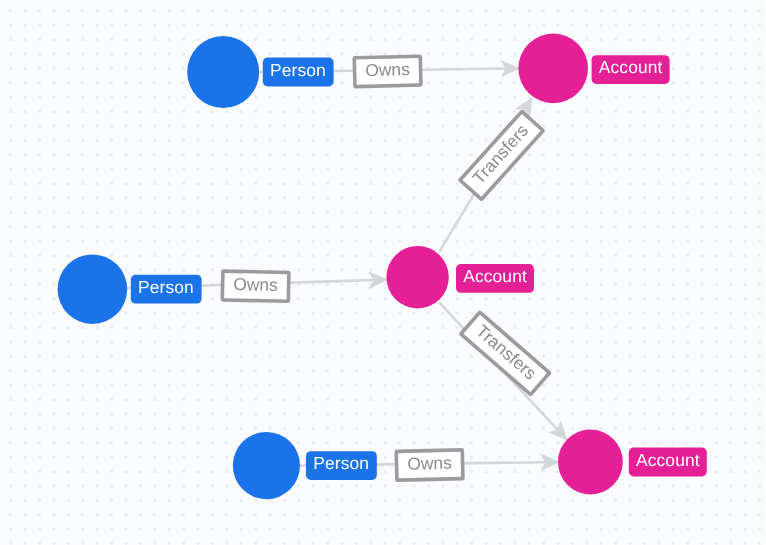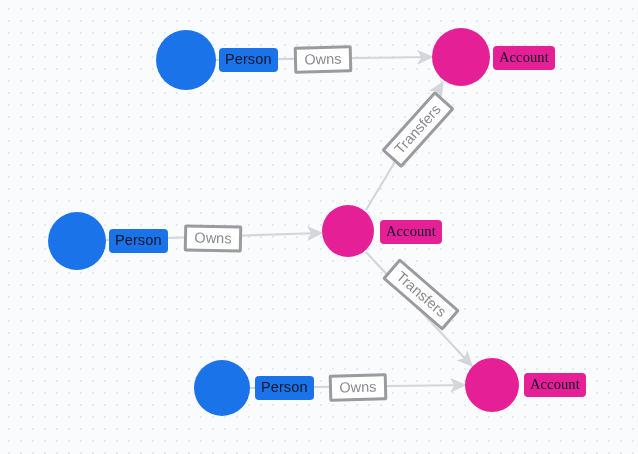--- a/index.html
+++ b/index.html
@@ -32,30 +32,30 @@
   .node-circle {
     position: absolute;
     border-radius: 50%;
     box-sizing: border-box;
   }
   .node-person { background: #1a73e8; }
   .node-account { background: #e51f96; }
 
   .node-label {
     position: absolute;
-    color: #0f172a;
+    color: #ffffff;
     font-size: 14.5px;
     line-height: 1;
     padding: 4px 6px 5px 6px;
     border-radius: 4px;
     white-space: nowrap;
     letter-spacing: 0.1px;
   }
   .label-person { background: #1a73e8; }
-  .label-account { background: #e51f96; font-family: Liberation Serif, serif; }
+  .label-account { background: #e51f96; }
 
   .rel-box {
     position: absolute;
     background: #ffffff;
     border: 3px solid #9a9a9f;
     border-radius: 2px;
     color: #8a8a8f;
     font-size: 14.5px;
     line-height: 1;
     display: flex;

